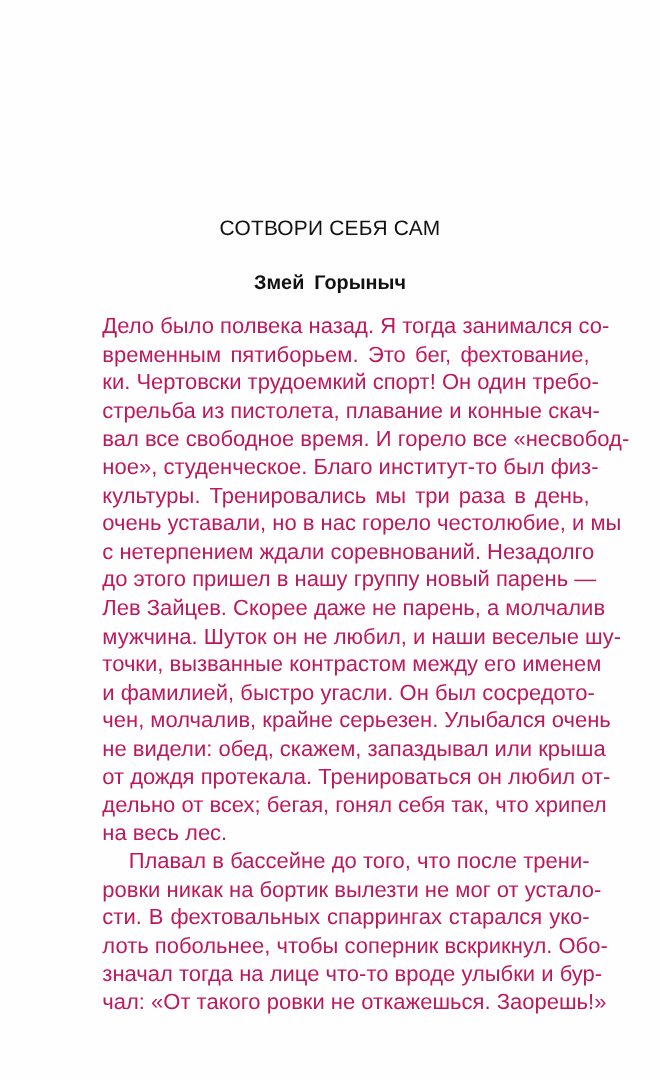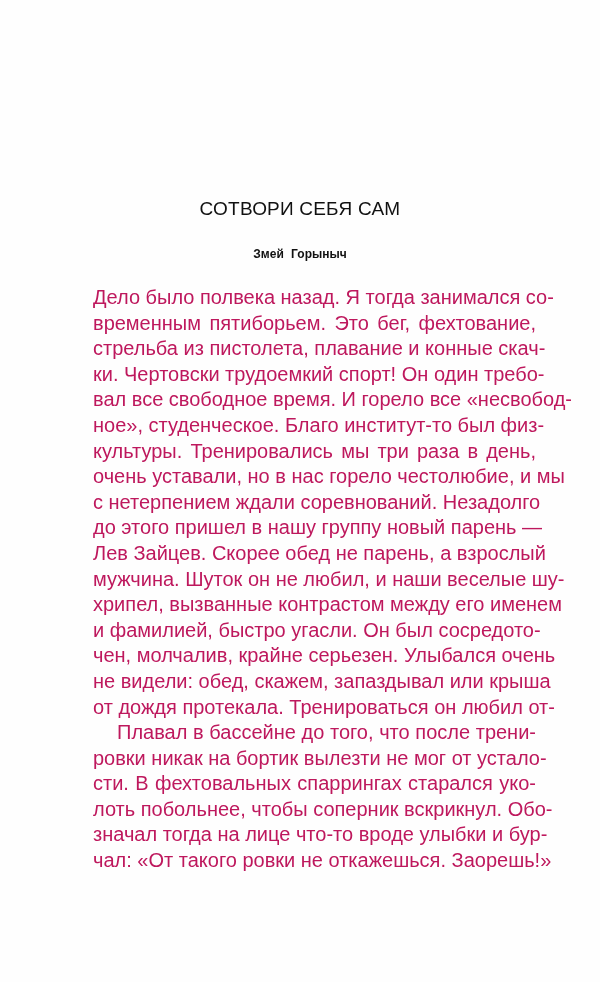--- a/index.html
+++ b/index.html
@@ -8,21 +8,21 @@
   .chapter-title {
     position: absolute; left: 0; width: 600px; top: 198px;
     text-align: center;
     font-family: "Liberation Sans", sans-serif;
     font-size: 19px; letter-spacing: 0.2px; color: #111;
   }
   .section-title {
     position: absolute; left: 0; width: 600px; top: 247px;
     text-align: center;
     font-family: "Liberation Sans", sans-serif;
-    font-weight: bold; font-size: 12px; word-spacing: 4px; color: #111;
+    font-weight: bold; font-size: 18px; word-spacing: 4px; color: #111;
   }
   .body-text {
     position: absolute; left: 93px; top: 285px; width: 443px;
     font-family: "Liberation Sans", sans-serif;
     font-size: 20px; line-height: 25.6px; color: #be185d;
   }
   .line { display: block; white-space: nowrap; text-align: justify; text-align-last: justify; height: 25.6px; }
   .line.last { text-align-last: left; }
   .line.indent { padding-left: 24px; }
 </style>
@@ -30,35 +30,37 @@
 <body>
 
 <div class="page">
   <div class="chapter-title">СОТВОРИ СЕБЯ САМ</div>
   <div class="section-title">Змей Горыныч</div>
 
   <div class="body-text">
     <div>
       <span class="line">Дело было полвека назад. Я тогда занимался со-</span>
       <span class="line">временным пятиборьем. Это бег, фехтование,</span>
+      <span class="line">ки. Чертовски трудоемкий спорт! Он один требо-</span>
       <span class="line">стрельба из пистолета, плавание и конные скач-</span>
-      <span class="line">ки. Чертовски трудоемкий спорт! Он один требо-</span>
       <span class="line">вал все свободное время. И горело все «несвобод-</span>
       <span class="line">ное», студенческое. Благо институт-то был физ-</span>
       <span class="line">культуры. Тренировались мы три раза в день,</span>
       <span class="line">очень уставали, но в нас горело честолюбие, и мы</span>
       <span class="line">с нетерпением ждали соревнований. Незадолго</span>
       <span class="line">до этого пришел в нашу группу новый парень —</span>
-      <span class="line">Лев Зайцев. Скорее обед не парень, а взрослый</span>
+      <span class="line">Лев Зайцев. Скорее даже не парень, а молчалив</span>
       <span class="line">мужчина. Шуток он не любил, и наши веселые шу-</span>
-      <span class="line">хрипел, вызванные контрастом между его именем</span>
+      <span class="line">точки, вызванные контрастом между его именем</span>
       <span class="line">и фамилией, быстро угасли. Он был сосредото-</span>
       <span class="line">чен, молчалив, крайне серьезен. Улыбался очень</span>
       <span class="line">не видели: обед, скажем, запаздывал или крыша</span>
       <span class="line">от дождя протекала. Тренироваться он любил от-</span>
+      <span class="line">дельно от всех; бегая, гонял себя так, что хрипел</span>
+      <span class="line last">на весь лес.</span>
     </div>
     <div>
       <span class="line indent">Плавал в бассейне до того, что после трени-</span>
       <span class="line">ровки никак на бортик вылезти не мог от устало-</span>
       <span class="line">сти. В фехтовальных спаррингах старался уко-</span>
       <span class="line">лоть побольнее, чтобы соперник вскрикнул. Обо-</span>
       <span class="line">значал тогда на лице что-то вроде улыбки и бур-</span>
       <span class="line">чал: «От такого ровки не откажешься. Заорешь!»</span>
     </div>
   </div>

